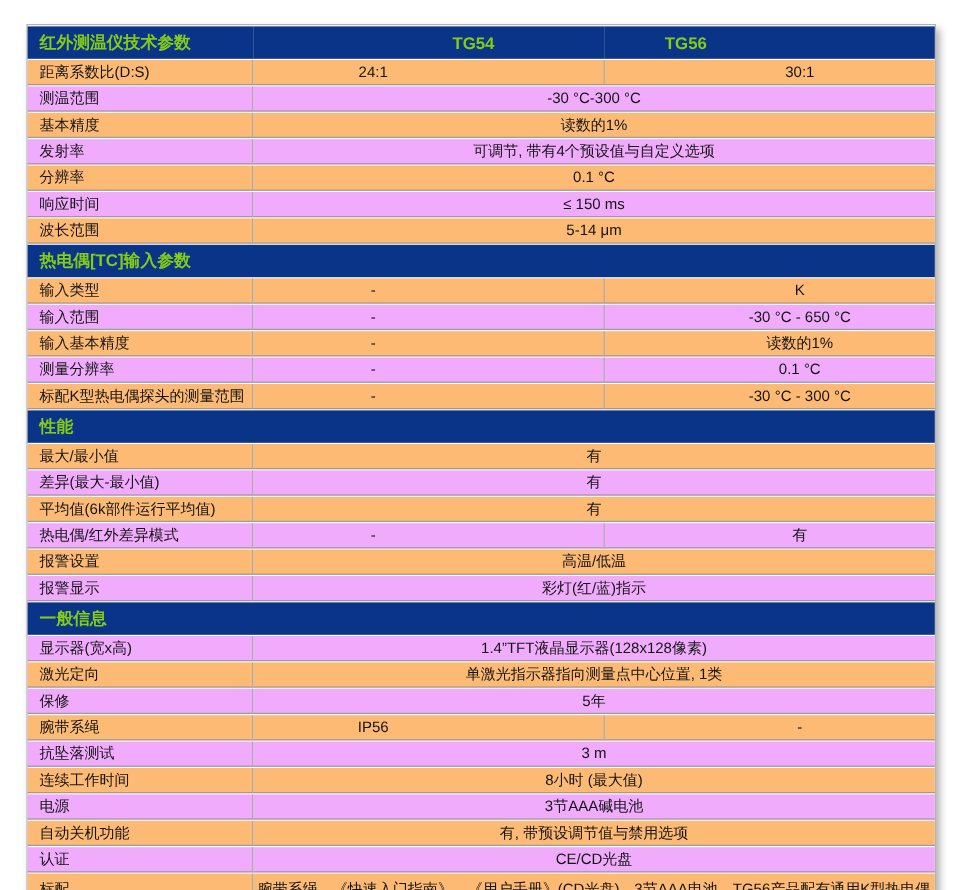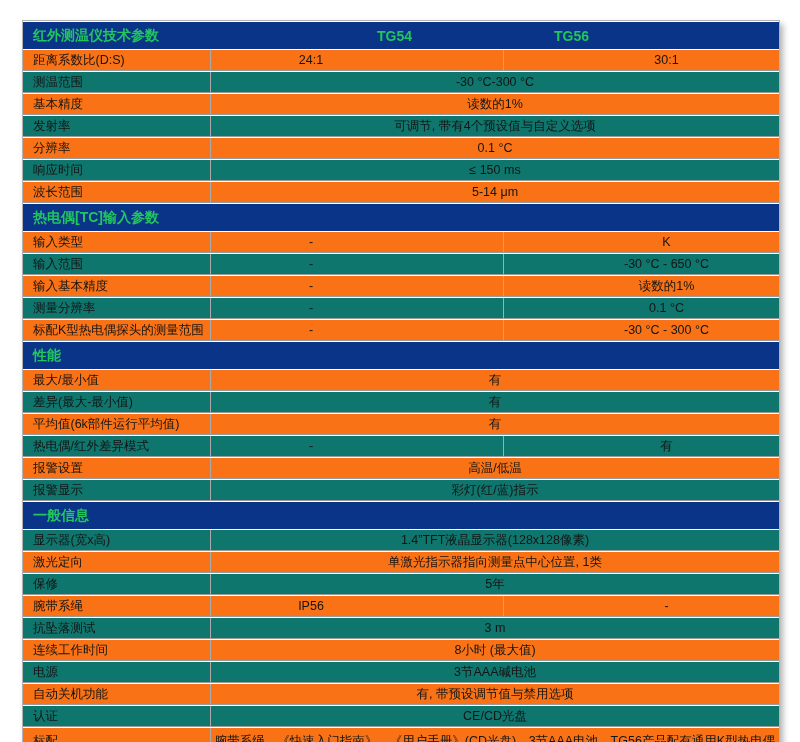--- a/index.html
+++ b/index.html
@@ -4,28 +4,28 @@
 <style>
   html,body{margin:0;padding:0;background:#ffffff;width:800px;height:742px;
     font-family:"Liberation Sans","DejaVu Sans",sans-serif;}
   .sheet{position:absolute;top:20px;left:22px;width:756px;background:#fff;
     border:1px solid #b3b3b3;box-shadow:3px 4px 6px rgba(0,0,0,.30);}
   table{border-collapse:separate;border-spacing:0 1px;width:100%;table-layout:fixed;
     font-size:12.5px;color:#141414;}
   col.c1{width:188px;}col.c2{width:293px;}col.c3{width:275px;}
   td{height:20px;padding:0;overflow:hidden;white-space:nowrap;vertical-align:middle;}
   
-  tr.head td,tr.section td{background:var(--blue);color:#22c55e;font-weight:bold;
+  tr.head td,tr.section td{background:var(--blue);color:#84cc16;font-weight:bold;
     font-size:14px;height:27px;}
   tr.head td.t,tr.section td{padding-left:10px;text-align:left;}
   tr.head td.h2{text-align:right;padding-right:92px;}
   tr.head td.h3{text-align:left;padding-left:50px;}
   
-  tr.shade{background:#f97316;}
-  tr.plain{background:#0f766e;}
+  tr.shade{background:#fdba74;}
+  tr.plain{background:#f0abfc;}
   tr.data td{border-bottom:1px solid #9b9b9b;}
   td.label{text-align:left;padding-left:10px;border-right:1px solid #aaaaaa;}
   td.v2{text-align:center;padding-right:92px;border-right:1px solid #aaaaaa;}
   td.v3{text-align:center;padding-left:50px;}
   td.vspan{text-align:center;}
   tr.tall td{height:27px;}
 </style>
 </head>
 <body>
 

